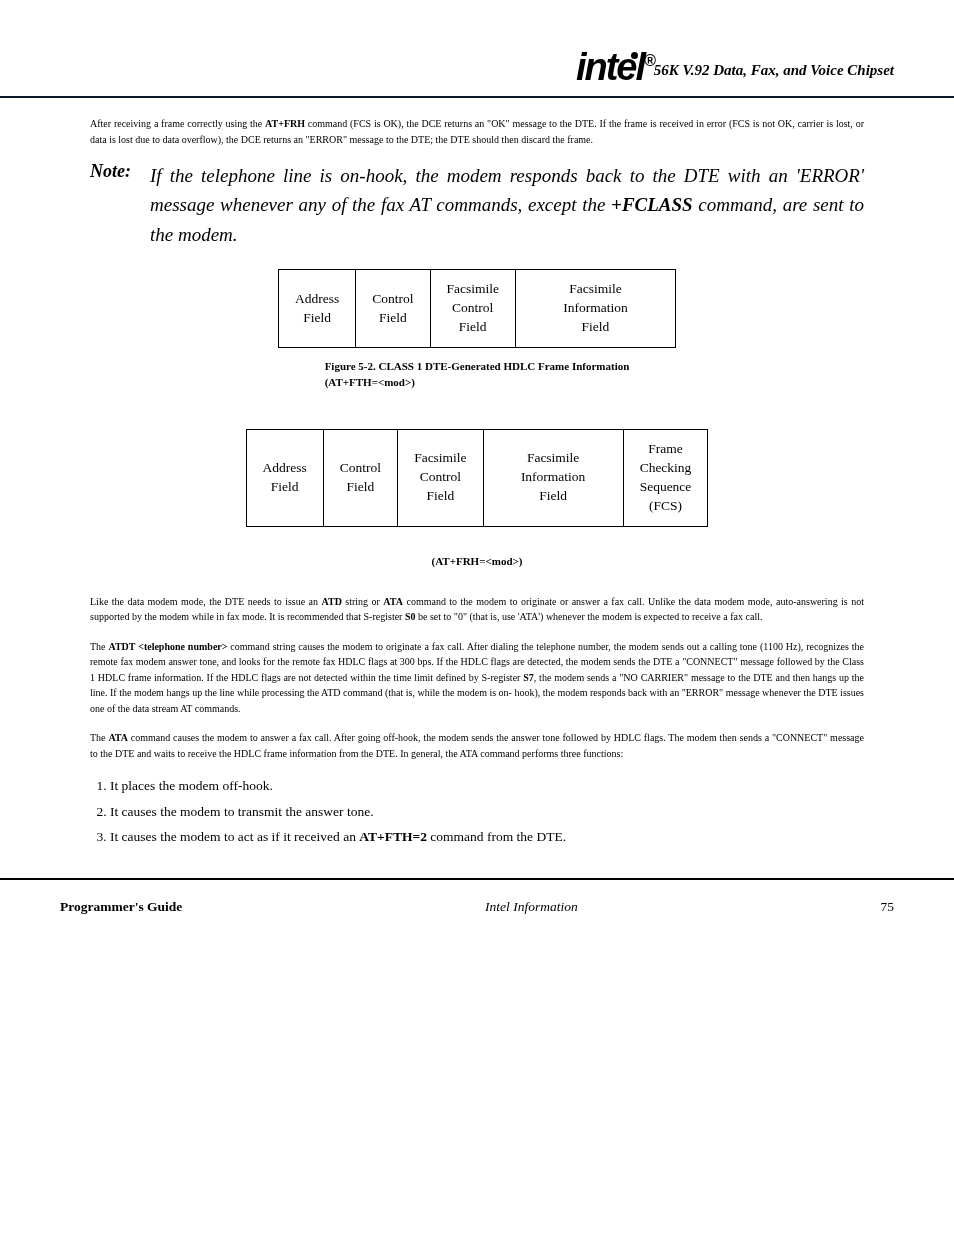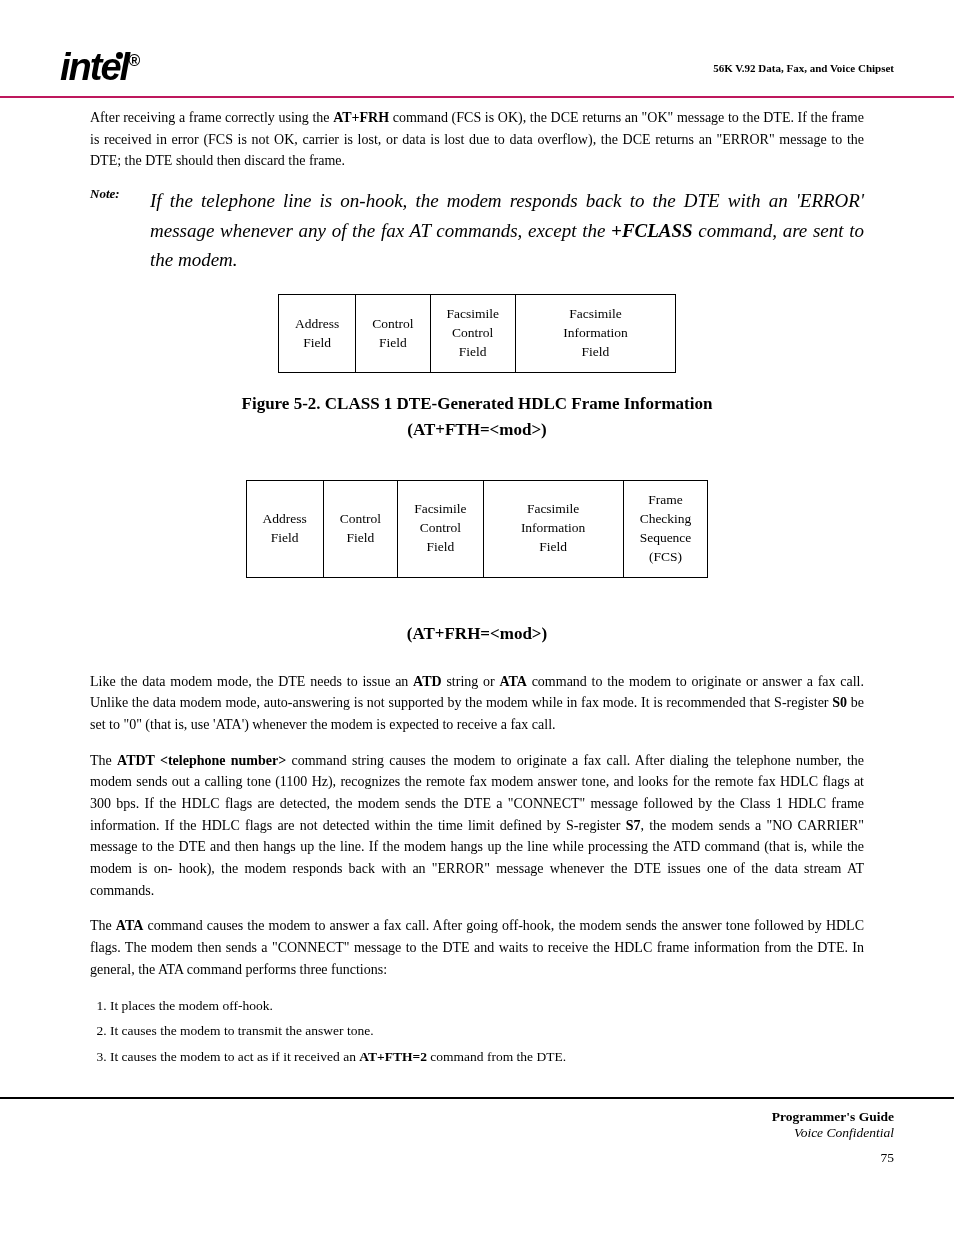--- a/index.html
+++ b/index.html
@@ -15,68 +15,69 @@
     .page {
       width: 954px;
       min-height: 1235px;
       background: #fff;
       position: relative;
       padding: 30px 0 40px 0;
     }
     
     .header {
       display: flex;
-      justify-content: space-between;
+      justify-content: flex-end;
       align-items: flex-start;
       padding: 18px 60px 10px 60px;
-      border-bottom: 2px solid #be185d;
-      margin-bottom: 9px;
+      border-bottom: 2px solid #0f172a;
+      margin-bottom: 18px;
     }
     .intel-logo {
       font-size: 38px;
       font-weight: 900;
       font-style: italic;
       font-family: Arial, sans-serif;
       letter-spacing: -2px;
       line-height: 1;
     }
     .intel-logo .dot {
       display: inline-block;
       width: 8px;
       height: 8px;
       background: #000;
       border-radius: 50%;
       margin-bottom: 2px;
       vertical-align: middle;
     }
     .header-title {
-      font-size: 11px;
+      font-size: 15px;
       font-weight: bold;
+      font-style: italic;
       text-align: right;
       padding-top: 14px;
     }
     
     .content {
       padding: 0 90px 0 90px;
     }
     .para {
-      font-size: 14px;
+      font-size: 10px;
       line-height: 1.55;
       margin-bottom: 14px;
       text-align: justify;
     }
     .note-row {
       display: flex;
       gap: 12px;
       margin-bottom: 18px;
     }
     .note-label {
       font-style: italic;
       font-weight: bold;
-      font-size: 13px;
+      font-size: 18px;
       white-space: nowrap;
       min-width: 48px;
     }
     .note-text {
       font-size: 19px;
       line-height: 1.55;
       text-align: justify;
       font-style: italic;
     }
     
@@ -93,26 +94,24 @@
     }
     .hdlc-table td {
       border: 1.5px solid #000;
       padding: 10px 16px;
       text-align: center;
       vertical-align: middle;
       font-size: 13.5px;
       line-height: 1.4;
     }
     .figure-caption {
-      text-align: center;
-      font-size: 17px;
+      font-size: 11px;
       font-weight: bold;
       margin-bottom: 18px;
       line-height: 1.5;
-      margin-top: 8px;
     }
     
     .bold { font-weight: bold; }
     
     .numbered-list {
       padding-left: 20px;
       margin-bottom: 15px;
     }
     .numbered-list li {
       font-size: 13.5px;
@@ -120,21 +119,20 @@
       margin-bottom: 4px;
     }
     
     .footer {
       display: flex;
       justify-content: space-between;
       align-items: flex-end;
       padding: 10px 60px 0 60px;
       border-top: 2px solid #000;
       margin-top: 30px;
-      flex-direction: column;
     }
     .footer-left { font-size: 13.5px; font-weight: bold; }
     .footer-center { font-size: 13.5px; font-style: italic; }
     .footer-right { font-size: 13.5px; margin-top: 9px; }
   </style>
 </head>
 <body>
 
 <div class="page">
 
@@ -226,16 +224,16 @@
     <ol class="numbered-list">
       <li>It places the modem off-hook.</li>
       <li>It causes the modem to transmit the answer tone.</li>
       <li>It causes the modem to act as if it received an <span class="bold">AT+FTH=2</span> command from the DTE.</li>
     </ol>
 
   </div>
 
   <div class="footer">
     <div class="footer-left">Programmer's Guide</div>
-    <div class="footer-center">Voice Confidential</div>
+    <div class="footer-center">Intel Information</div>
     <div class="footer-right">75</div>
   </div>
 </div>
 
 </body></html>

